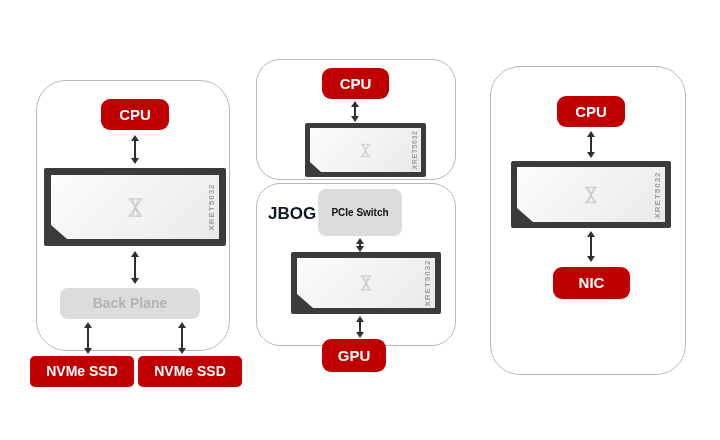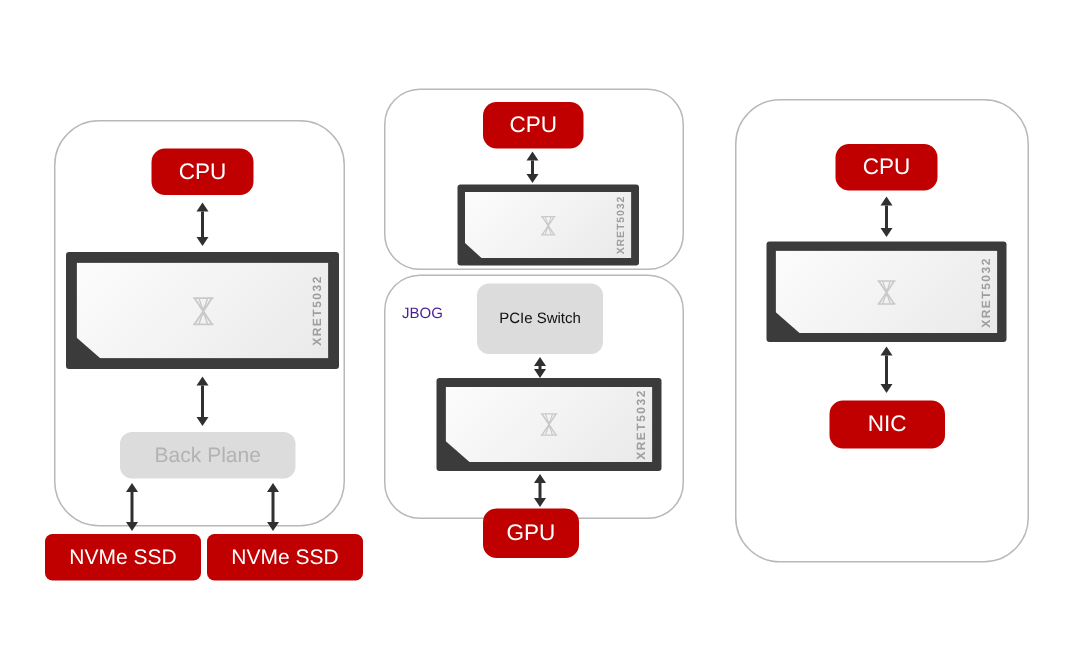--- a/index.html
+++ b/index.html
@@ -4,21 +4,21 @@
 <style>
   * { margin:0; padding:0; box-sizing:border-box; }
   html,body { background:#ffffff; }
   body { font-family:"Liberation Sans", sans-serif; }
   .canvas { position:relative; width:720px; height:440px; background:#ffffff; overflow:hidden; }
 
   .panel { position:absolute; background:#ffffff; border:1.6px solid #b8b8b8; border-radius:30px; }
   .panel.mid { border-radius:24px; }
 
   .btn { position:absolute; display:flex; align-items:center; justify-content:center;
-         text-align:center; font-weight:normal; line-height:1.2; }
+         text-align:center; font-weight:bold; line-height:1.2; }
   .btn.red { background:#c00000; color:#ffffff; border-radius:9px; font-size:15px; }
   .btn.ssd { border-radius:5px; font-size:14px; }
   .btn.gray { background:#dcdcdc; color:#b3b3b3; border-radius:8px; font-size:14px; }
   .btn.switch { background:#dcdcdc; color:#111111; border-radius:8px; font-size:10px; padding:4px 10px; }
 
   .chip { position:absolute; background:#3b3b3b; border-radius:2px; padding:7px; }
   .chip.sm { padding:5px; }
   .chip-inner { position:relative; width:100%; height:100%;
     background:linear-gradient(135deg,#fcfcfc 0%,#f1f1f1 60%,#e9e9e9 100%);
     clip-path:polygon(0 0, 100% 0, 100% 100%, 16px 100%, 0 calc(100% - 14px));
@@ -31,21 +31,21 @@
     writing-mode:vertical-rl; font-size:8px; letter-spacing:1px;
     color:#9e9e9e; font-weight:bold; }
   .chip.sm .chip-label { font-size:7px; letter-spacing:0.6px; }
 
   .arrow { position:absolute; width:10px; display:flex; flex-direction:column; align-items:center; }
   .ah { width:0; height:0; border-left:4px solid transparent; border-right:4px solid transparent; }
   .ah.up { border-bottom:6px solid #303030; }
   .ah.down { border-top:6px solid #303030; }
   .shaft { width:1.4px; flex:1; background:#303030; }
 
-  .jbog { position:absolute; font-size:10px; font-weight:normal; color:#4c1d95; }
+  .jbog { position:absolute; font-size:17px; font-weight:bold; color:#0f172a; }
 </style>
 </head>
 <body>
 
 <div class="canvas">
 
   <div class="panel" style="left:36px; top:80px; width:194px; height:271px;"></div>
 
   <div class="btn red" style="left:101px; top:99px; width:68px; height:31px;">CPU</div>
 
@@ -68,21 +68,21 @@
       <span class="chip-label">XRET5032</span>
     </div>
   </div>
 
   <div class="arrow" style="left:130px; top:251px; height:33px;">
     <div class="ah up"></div>
       <div class="shaft"></div>
       <div class="ah down"></div>
   </div>
 
-  <div class="btn gray" style="left:80px; top:288px; width:117px; height:31px;">Back Plane</div>
+  <div class="btn gray" style="left:60px; top:288px; width:140px; height:31px;">Back Plane</div>
 
   <div class="arrow" style="left:83px; top:322px; height:32px;">
     <div class="ah up"></div>
       <div class="shaft"></div>
       <div class="ah down"></div>
   </div>
   <div class="arrow" style="left:177px; top:322px; height:32px;">
     <div class="ah up"></div>
       <div class="shaft"></div>
       <div class="ah down"></div>

